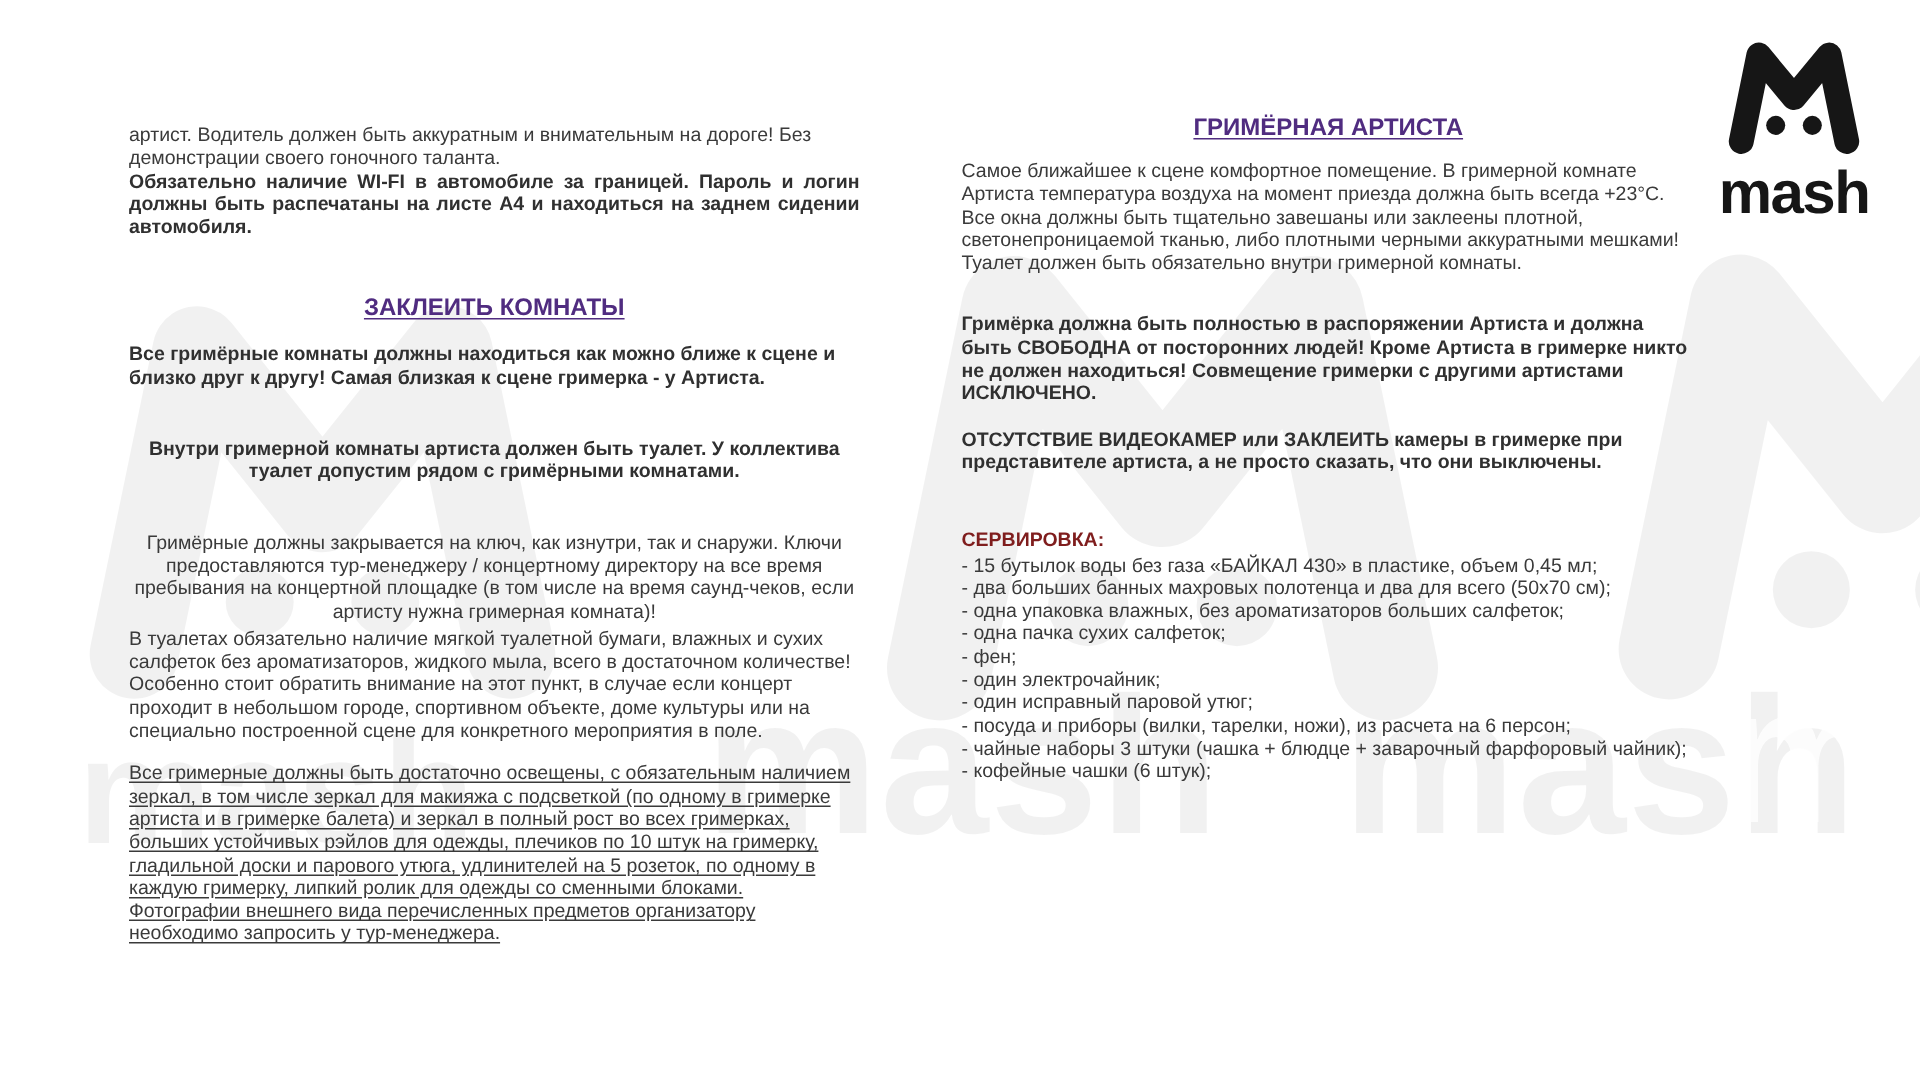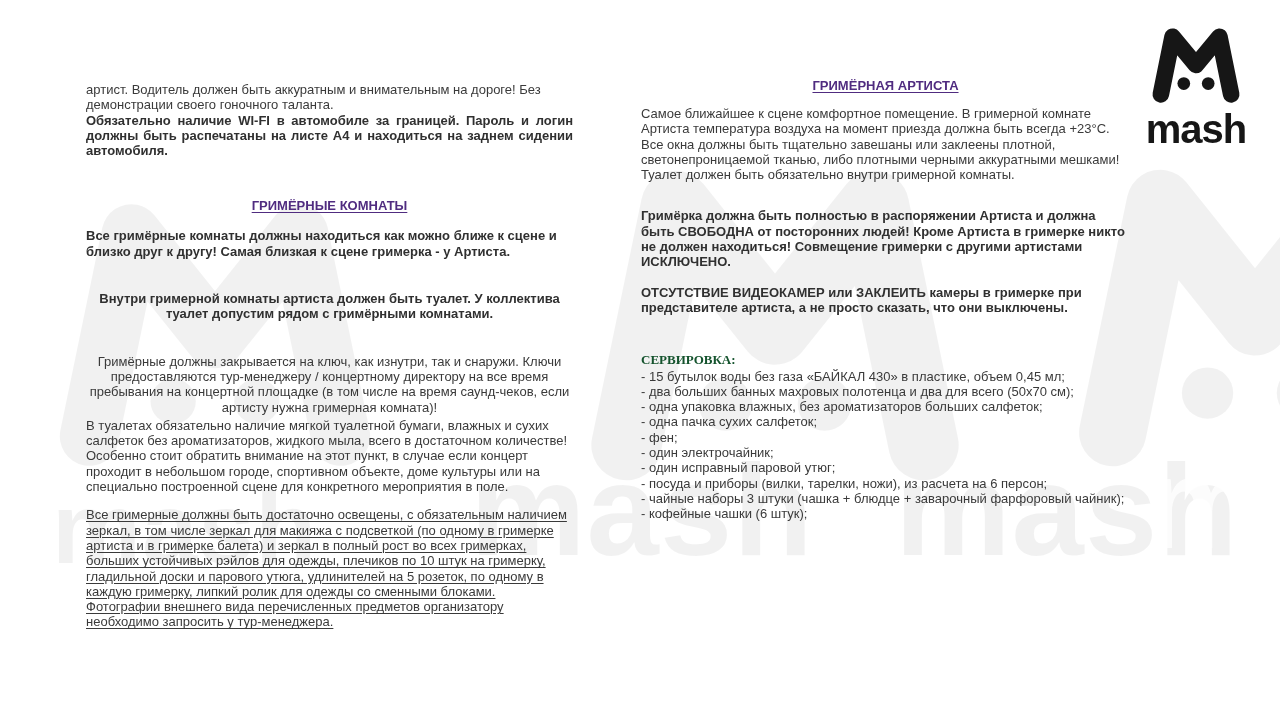--- a/index.html
+++ b/index.html
@@ -21,27 +21,27 @@
   .logo .brand{font-weight:bold;font-size:40px;line-height:1;letter-spacing:-1px;margin-top:1px;}
   
   .col{position:absolute;}
   .col-left{left:86px;top:82px;width:487px;}
   .col-right{left:641px;top:78px;width:489px;}
   p{margin:0;font-size:13px;line-height:15.3px;}
   .b{font-weight:bold;color:#303030;}
   .just{text-align:justify;}
   .ul{text-decoration:underline;text-underline-offset:2px;}
   h2{
-    margin:0;font-size:13px;font-weight:bold;text-align:center;
+    margin:0;font-size:16px;font-weight:bold;text-align:center;
     color:#502c80;text-decoration:underline;text-underline-offset:2px;line-height:16px;
   }
   .col-left h2{margin:40px 0 14px 0;}
   .mt32{margin-top:32px;text-align:center;} .mt3{margin-top:3px;} .mt13{margin-top:13px;}
   .mt12{margin-top:12px;} .mt26{margin-top:26px;} .mt15{margin-top:15px;} .mt37{margin-top:37px;}
-  .serving-title{font-weight:bold;color:#14532d;margin-bottom:1px;font-family:Liberation Serif, serif;}
+  .serving-title{font-weight:bold;color:#7f1d1d;margin-bottom:1px;}
   .u{text-decoration:underline;text-underline-offset:2px;}
 </style>
 </head>
 <body>
 
 <div class="page">
 
   <div class="wm" style="left:40px;top:185px;width:350px;height:300px;">
     <svg viewBox="0 0 100 86" xmlns="http://www.w3.org/2000/svg">
       <path d="M14 72 L26 14 L50 44 L74 14 L86 72" fill="none" stroke="#000" stroke-width="17" stroke-linecap="round" stroke-linejoin="round"></path>
@@ -76,21 +76,21 @@
           <circle cx="62.5" cy="61" r="6.5" fill="#161616"></circle>
       </svg>
     </span>
     <div class="brand">mash</div>
   </div>
 
   <div class="col col-left">
     <p>артист. Водитель должен быть аккуратным и внимательным на дороге! Без демонстрации своего гоночного таланта.</p>
     <p class="b just">Обязательно наличие WI-FI в автомобиле за границей. Пароль и логин должны быть распечатаны на листе А4 и находиться на заднем сидении автомобиля.</p>
 
-    <h2>ГРИМЁРНЫЕ КОМНАТЫ</h2>
+    <h2>ЗАКЛЕИТЬ КОМНАТЫ</h2>
 
     <p class="b">Все гримёрные комнаты должны находиться как можно ближе к сцене и близко друг к другу! Самая близкая к сцене гримерка - у Артиста.</p>
     <p class="b mt32">Внутри гримерной комнаты артиста должен быть туалет. У коллектива туалет допустим рядом с гримёрными комнатами.</p>
     <p class="mt32">Гримёрные должны закрывается на ключ, как изнутри, так и снаружи. Ключи предоставляются тур-менеджеру / концертному директору на все время пребывания на концертной площадке (в том числе на время саунд-чеков, если артисту нужна гримерная комната)!</p>
     <p class="mt3">В туалетах обязательно наличие мягкой туалетной бумаги, влажных и сухих салфеток без ароматизаторов, жидкого мыла, всего в достаточном количестве! Особенно стоит обратить внимание на этот пункт, в случае если концерт проходит в небольшом городе, спортивном объекте, доме культуры или на специально построенной сцене для конкретного мероприятия в поле.</p>
     <p class="ul mt13">Все гримерные должны быть достаточно освещены, с обязательным наличием зеркал, в том числе зеркал для макияжа с подсветкой (по одному в гримерке артиста и в гримерке балета) и зеркал в полный рост во всех гримерках, больших устойчивых рэйлов для одежды, плечиков по 10 штук на гримерку, гладильной доски и парового утюга, удлинителей на 5 розеток, по одному в каждую гримерку, липкий ролик для одежды со сменными блоками. Фотографии внешнего вида перечисленных предметов организатору необходимо запросить у тур-менеджера.</p>
   </div>
 
   <div class="col col-right">
     <h2>ГРИМЁРНАЯ АРТИСТА</h2>

